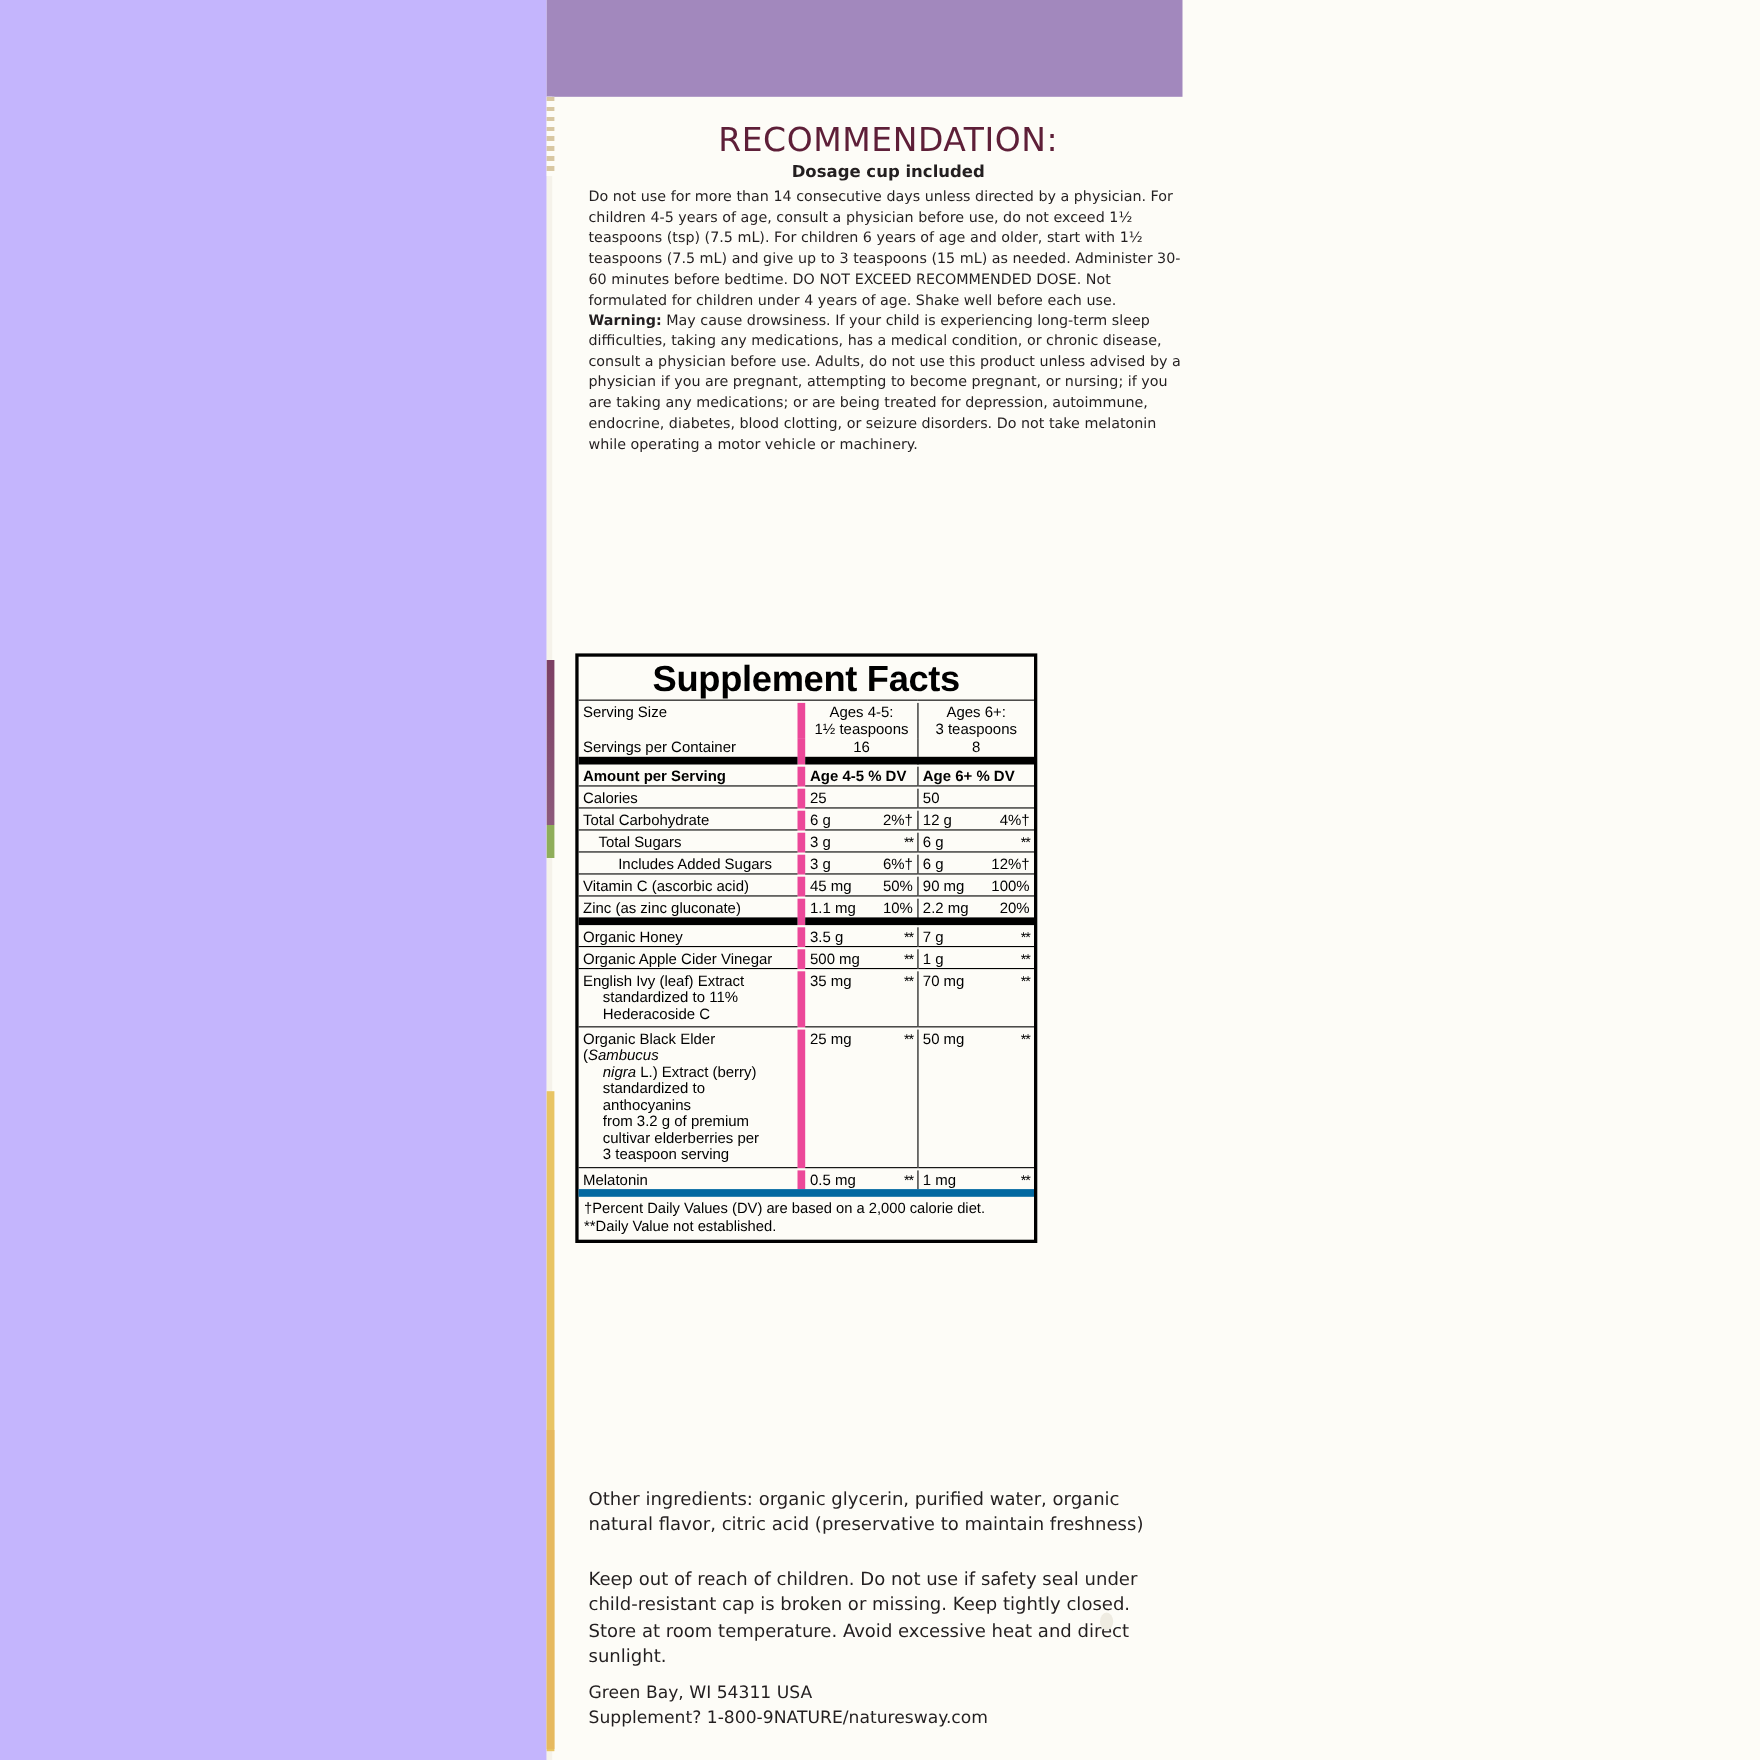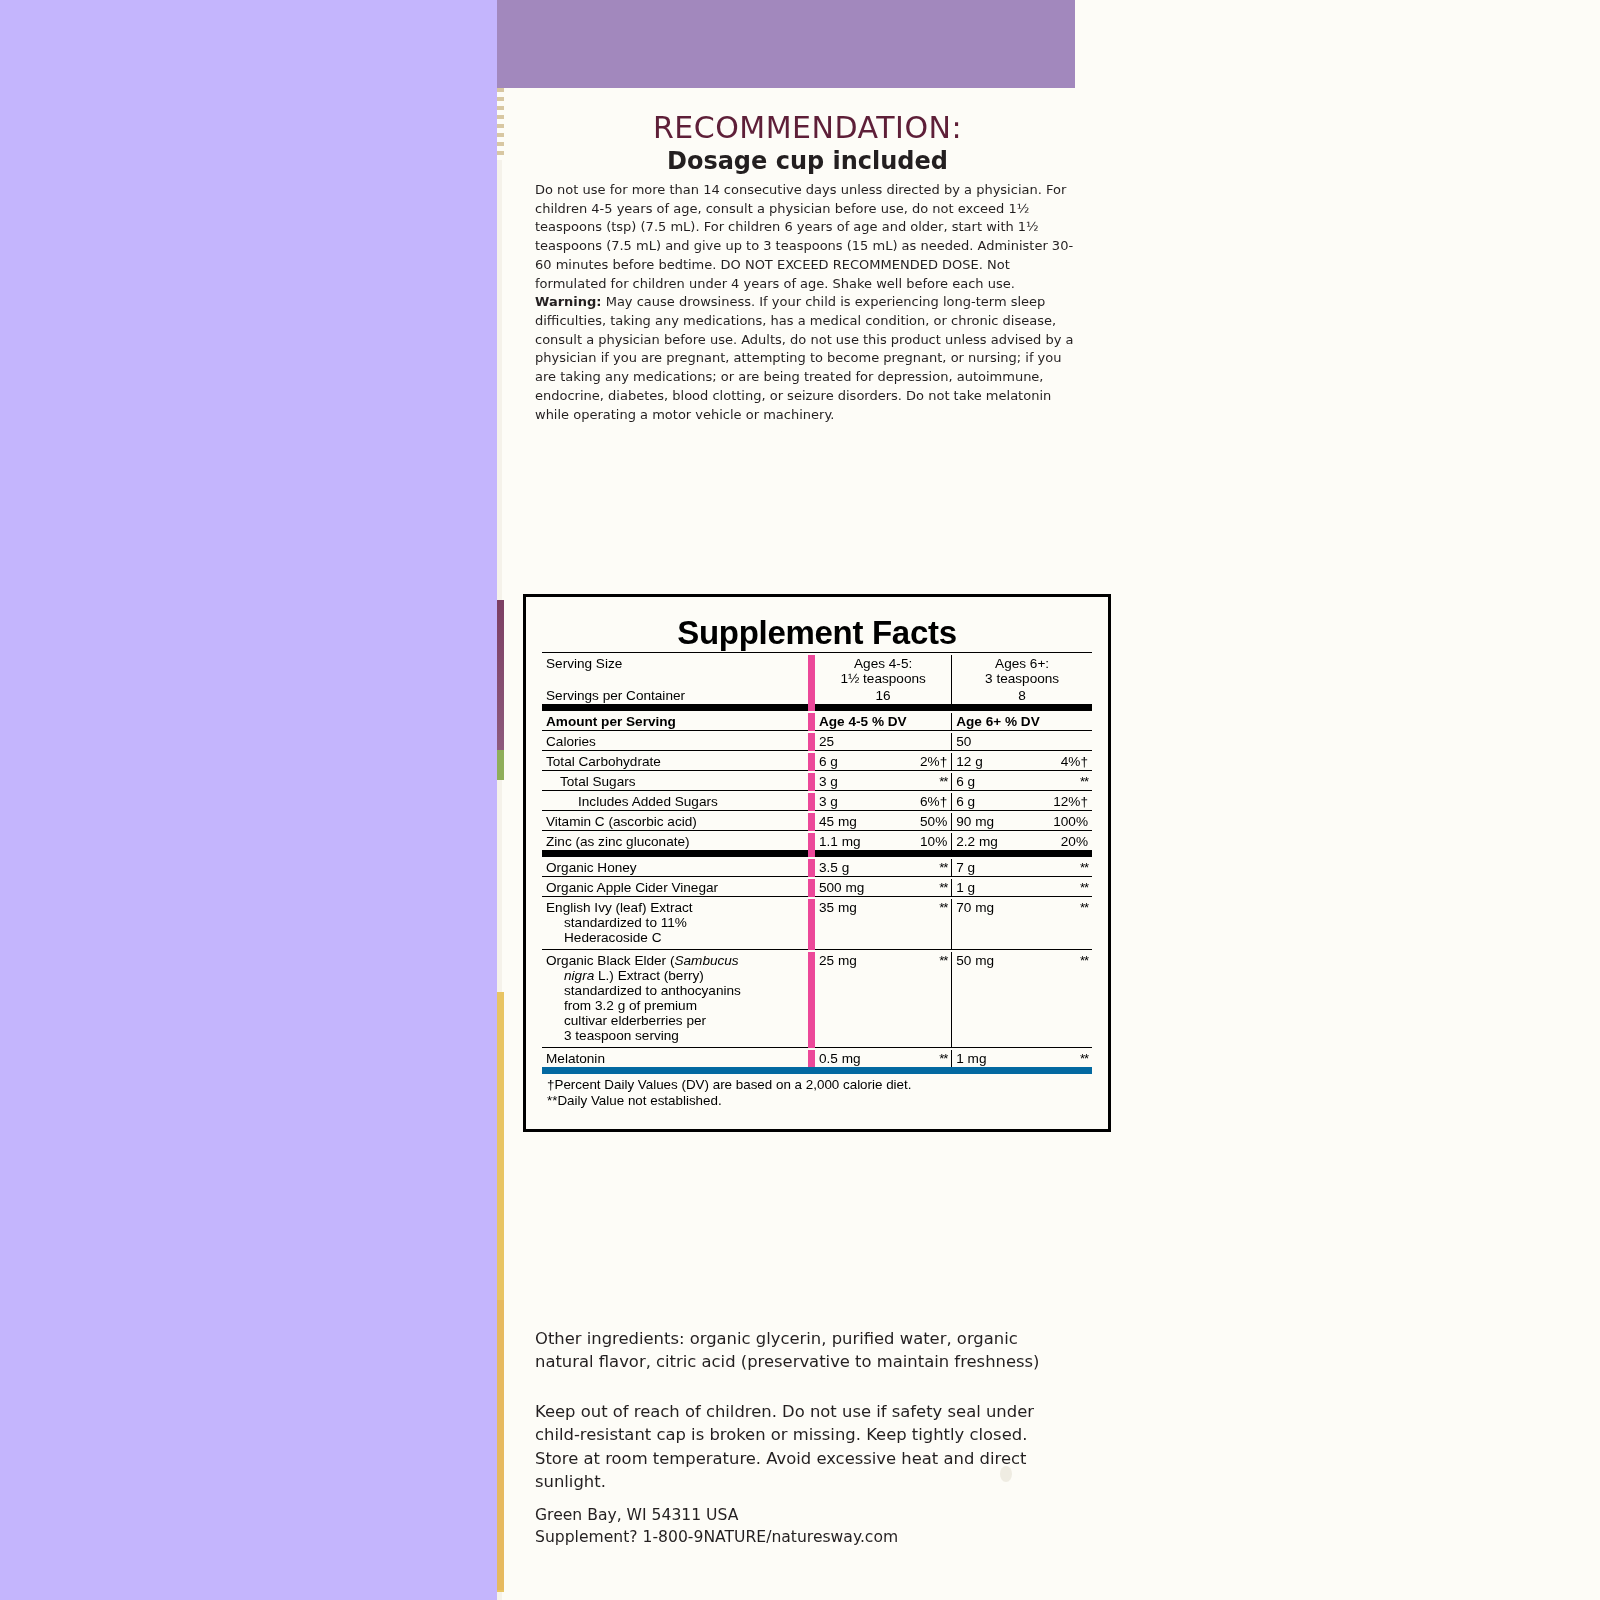--- a/index.html
+++ b/index.html
@@ -56,42 +56,42 @@
   .rec-title {
     font-size: 30px;
     color: #5e1f38;
     letter-spacing: .5px;
     text-align: center;
     margin: 0 0 2px 0;
     font-weight: 400;
     font-family: "DejaVu Sans", sans-serif;
   }
   .rec-sub {
-    font-size: 24px;
+    font-size: 15px;
     font-weight: bold;
     text-align: center;
     margin: 0 0 6px 0;
     color: #231f20;
   }
   .body-copy {
     font-size: 13px;
     line-height: 1.44;
     text-align: left;
     margin: 0;
   }
   .body-copy .b { font-weight: bold; }
 
   
   .sf-box {
     position: absolute;
     left: 523px; top: 594px;
-    width: 588px;
+    width: 420px;
     border: 3px solid #000;
     background: #fdfcf7;
-    padding: 16px;
+    padding: 0;
   }
   .sf-title {
     font-size: 33px;
     font-weight: bold;
     text-align: center;
     line-height: 1.02;
     padding: 3px 6px 2px 6px;
     letter-spacing: -0.3px;
     font-family: "Liberation Sans", sans-serif;
   }
@@ -128,20 +128,21 @@
   }
 
   
   .after {
     position: absolute;
     left: 535px;
     width: 540px;
     font-size: 16.4px;
     line-height: 1.42;
     color: #231f20;
+    margin-top: 24px;
   }
   .after.oi   { top: 1327px; }
   .after.koc  { top: 1400px; }
   .after.dist { top: 1505px; font-size: 15.6px; line-height: 1.38; }
   .after .b { font-weight: normal; }
   .spot {
     position: absolute;
     left: 1000px; top: 1466px;
     width: 12px; height: 16px;
     border-radius: 50%;

